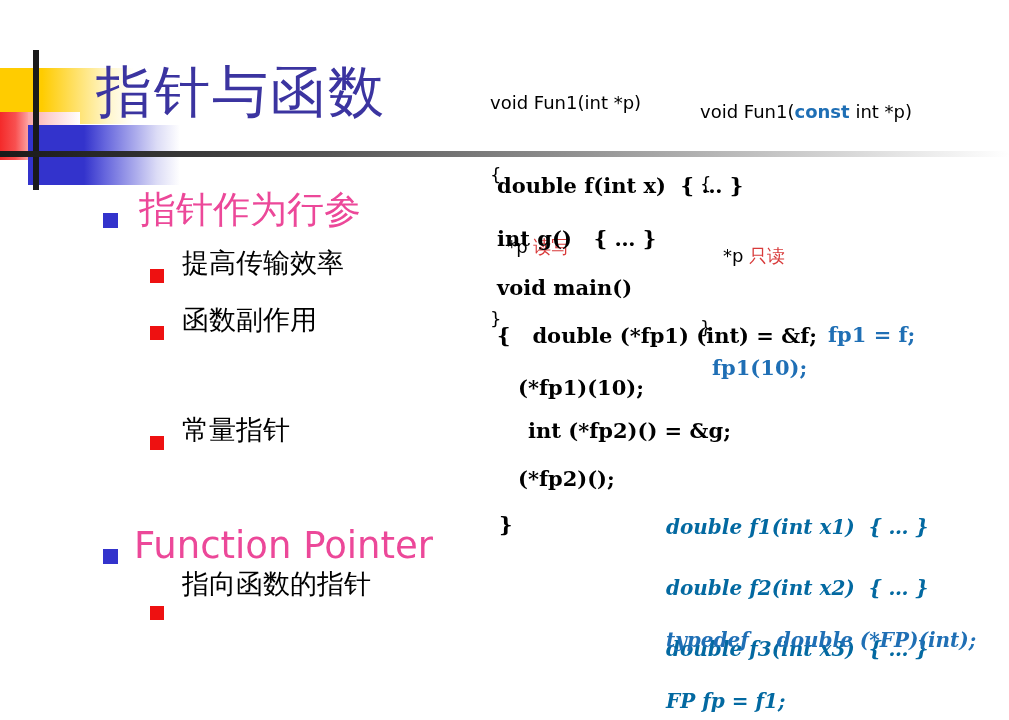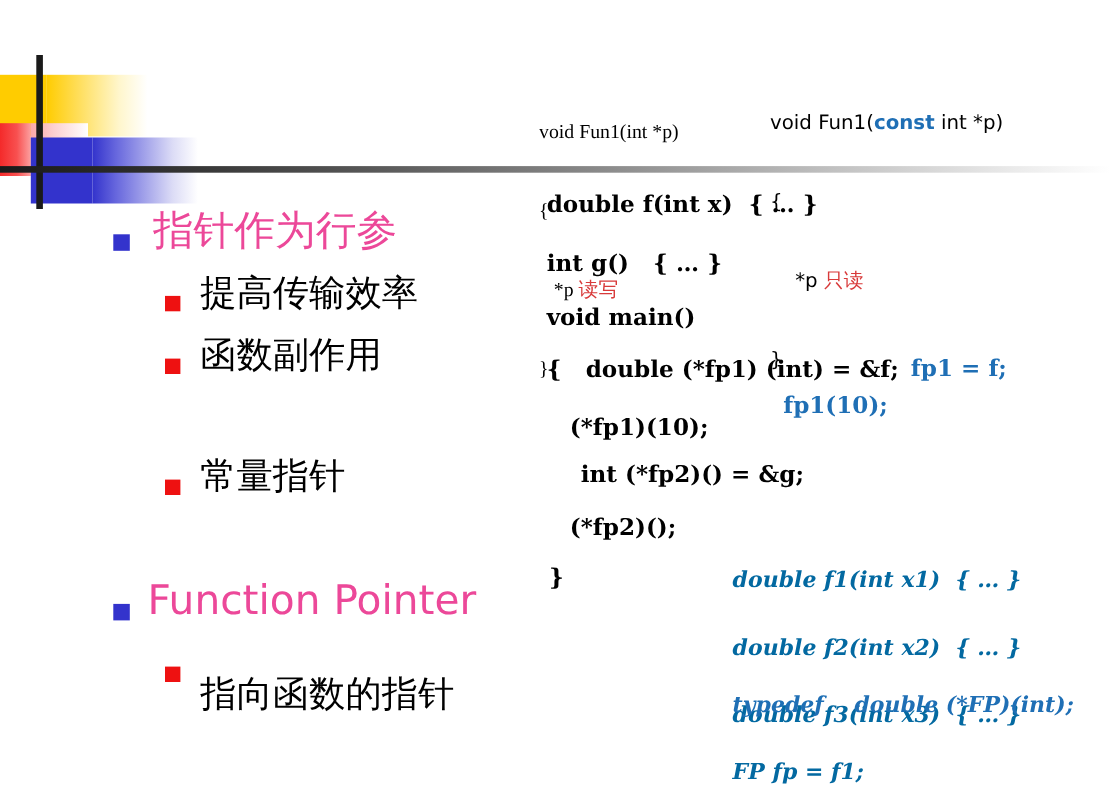--- a/index.html
+++ b/index.html
@@ -87,21 +87,21 @@
     position: absolute;
     font-family: "DejaVu Sans", sans-serif;
     font-size: 37px;
     line-height: 1;
     color: #ec4899;
     white-space: nowrap;
   }
   .b-text-2 {
     position: absolute;
     font-family: "DejaVu Sans", sans-serif;
-    font-size: 33px;
+    font-size: 27px;
     line-height: 1;
     color: #000000;
     white-space: nowrap;
   }
 
   
   .code-sans {
     position: absolute;
     font-family: "DejaVu Sans", sans-serif;
     font-size: 18px;
@@ -145,20 +145,21 @@
     <div class="yellow-block"></div>
     <div class="yellow-fade"></div>
     <div class="red-block"></div>
     <div class="red-fade"></div>
     <div class="blue-block"></div>
     <div class="blue-fade"></div>
     <div class="vline"></div>
   </div>
   <div class="hrule"></div>
 
+  <div class="title">指针与函数</div>
 
   <div class="bullets">
 
     <div class="b-item">
       <span class="marker lvl1" style="left:103px; top:213px;"></span>
       <span class="b-text-1" style="left:139px; top:191px;">指针作为行参</span>
     </div>
 
     <div class="b-item">
       <span class="marker lvl2" style="left:150px; top:269px;"></span>
@@ -175,25 +176,25 @@
       <span class="b-text-2" style="left:182px; top:416px;text-align:center;">常量指针</span>
     </div>
 
     <div class="b-item">
       <span class="marker lvl1" style="left:103px; top:549px;"></span>
       <span class="b-text-1" style="left:134px; top:527px;">Function Pointer</span>
     </div>
 
     <div class="b-item">
       <span class="marker lvl2" style="left:150px; top:606px;"></span>
-      <span class="b-text-2" style="left:182px; top:614px;">指向函数的指针</span>
-    </div>
-  </div>
-
-  <div class="code-sans" style="left:490px; top:59px;font-family:Liberation Serif, serif;">
+      <span class="b-text-2" style="left:182px; top:570px;">指向函数的指针</span>
+    </div>
+  </div>
+
+  <div class="code-sans" style="left:490px; top:43px;">
     <div>void Fun1(int *p)</div>
     <div>{</div>
     <div><span>   *p </span><span class="cn-note">读写</span></div>
     <div>}</div>
   </div>
 
   <div class="code-sans" style="left:700px; top:52px;">
     <div><span>void Fun1(</span><span class="kw-const">const</span><span> int *p)</span></div>
     <div>{</div>
     <div><span>    *p </span><span class="cn-note">只读</span></div>

